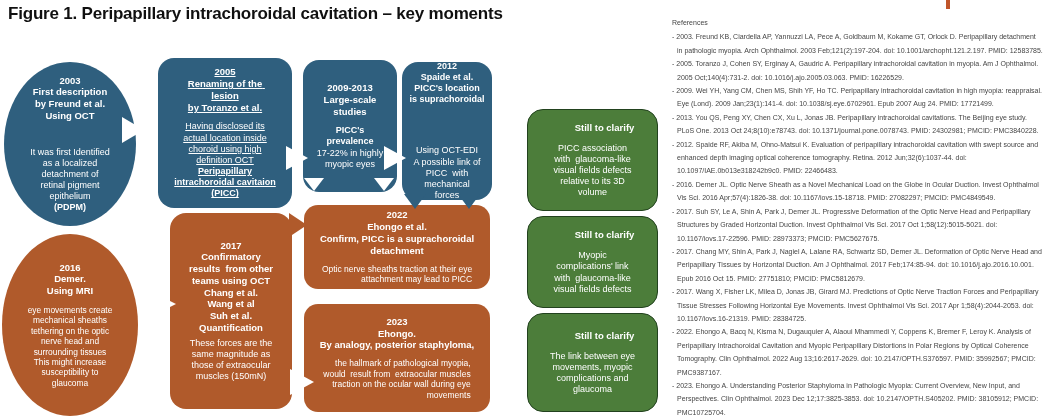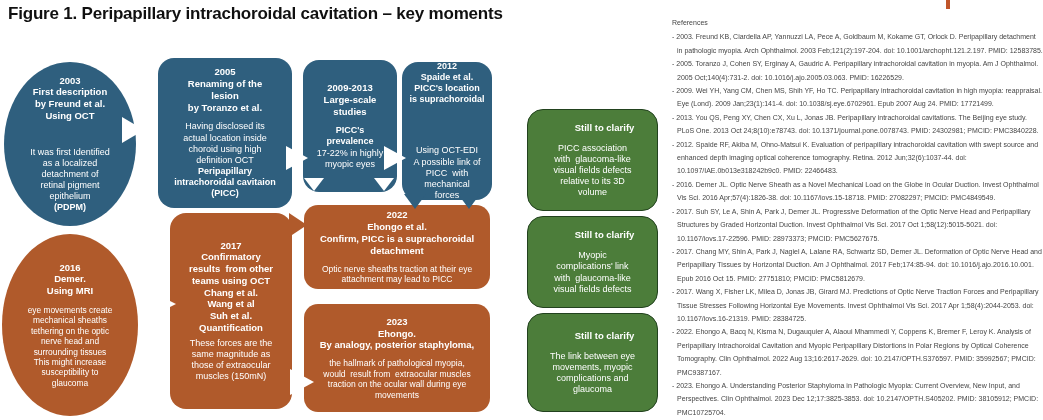--- a/index.html
+++ b/index.html
@@ -21,21 +21,21 @@
   .green{background:#4C7D3A;border:1.5px solid #22421E;}
   .ellipse{border-radius:50%;padding:4px 12px;}
   .rrect{border-radius:16px;}
   .wrect{border-radius:14px;}
   .hd{font-weight:bold;font-size:9.5px;line-height:1.24;white-space:pre-wrap;margin-bottom:9px;}
   .sub{font-weight:bold;font-size:9px;line-height:1.24;white-space:pre-wrap;}
   .bd{font-size:9px;line-height:1.24;white-space:pre-wrap;}
   .bold{font-weight:bold;}
   .n2016-bd{font-size:8.4px;}
   .n2012-hd{font-size:9px;}
-  .wide-bd{font-size:8.5px;}
+  .wide-bd{font-size:8.5px;text-align:right;}
   .ghd{font-weight:bold;font-size:9.5px;margin-bottom:10px;white-space:pre-wrap;margin-left:24px;}
 
   
   .tri{position:absolute;width:0;height:0;}
   .tr-white{border-top:13px solid transparent;border-bottom:13px solid transparent;border-left:22px solid #ffffff;}
   .tr-white-sm{border-top:12px solid transparent;border-bottom:12px solid transparent;border-left:22px solid #ffffff;}
   .tr-orange{border-top:12px solid transparent;border-bottom:12px solid transparent;border-left:18px solid #B05A2B;}
   .td-white{border-left:10px solid transparent;border-right:10px solid transparent;border-top:13px solid #ffffff;}
   .td-blue{border-left:11px solid transparent;border-right:11px solid transparent;border-top:15px solid #2F5F7E;}
 
@@ -76,21 +76,21 @@
     <div class="bd n2016-bd">eye movements create
 mechanical sheaths
 tethering on the optic
 nerve head and
 surrounding tissues
 This might increase
 susceptibility to
 glaucoma</div>
   </div>
 
-  <div class="node blue rrect" style="left:158px;top:58px;width:134px;height:150px;padding:4px 16px;">
+  <div class="node blue rrect" style="left:158px;top:58px;width:134px;height:150px;padding:4px 16px;text-decoration:underline;">
     <div class="hd" style="margin-bottom:8px;">2005
 Renaming of the lesion
 by Toranzo et al.</div>
     <div class="bd">Having disclosed its
 actual location inside
 choroid using high
 definition OCT</div>
     <div class="bd bold">Peripapillary
 intrachoroidal cavitaion
 (PICC)</div>

